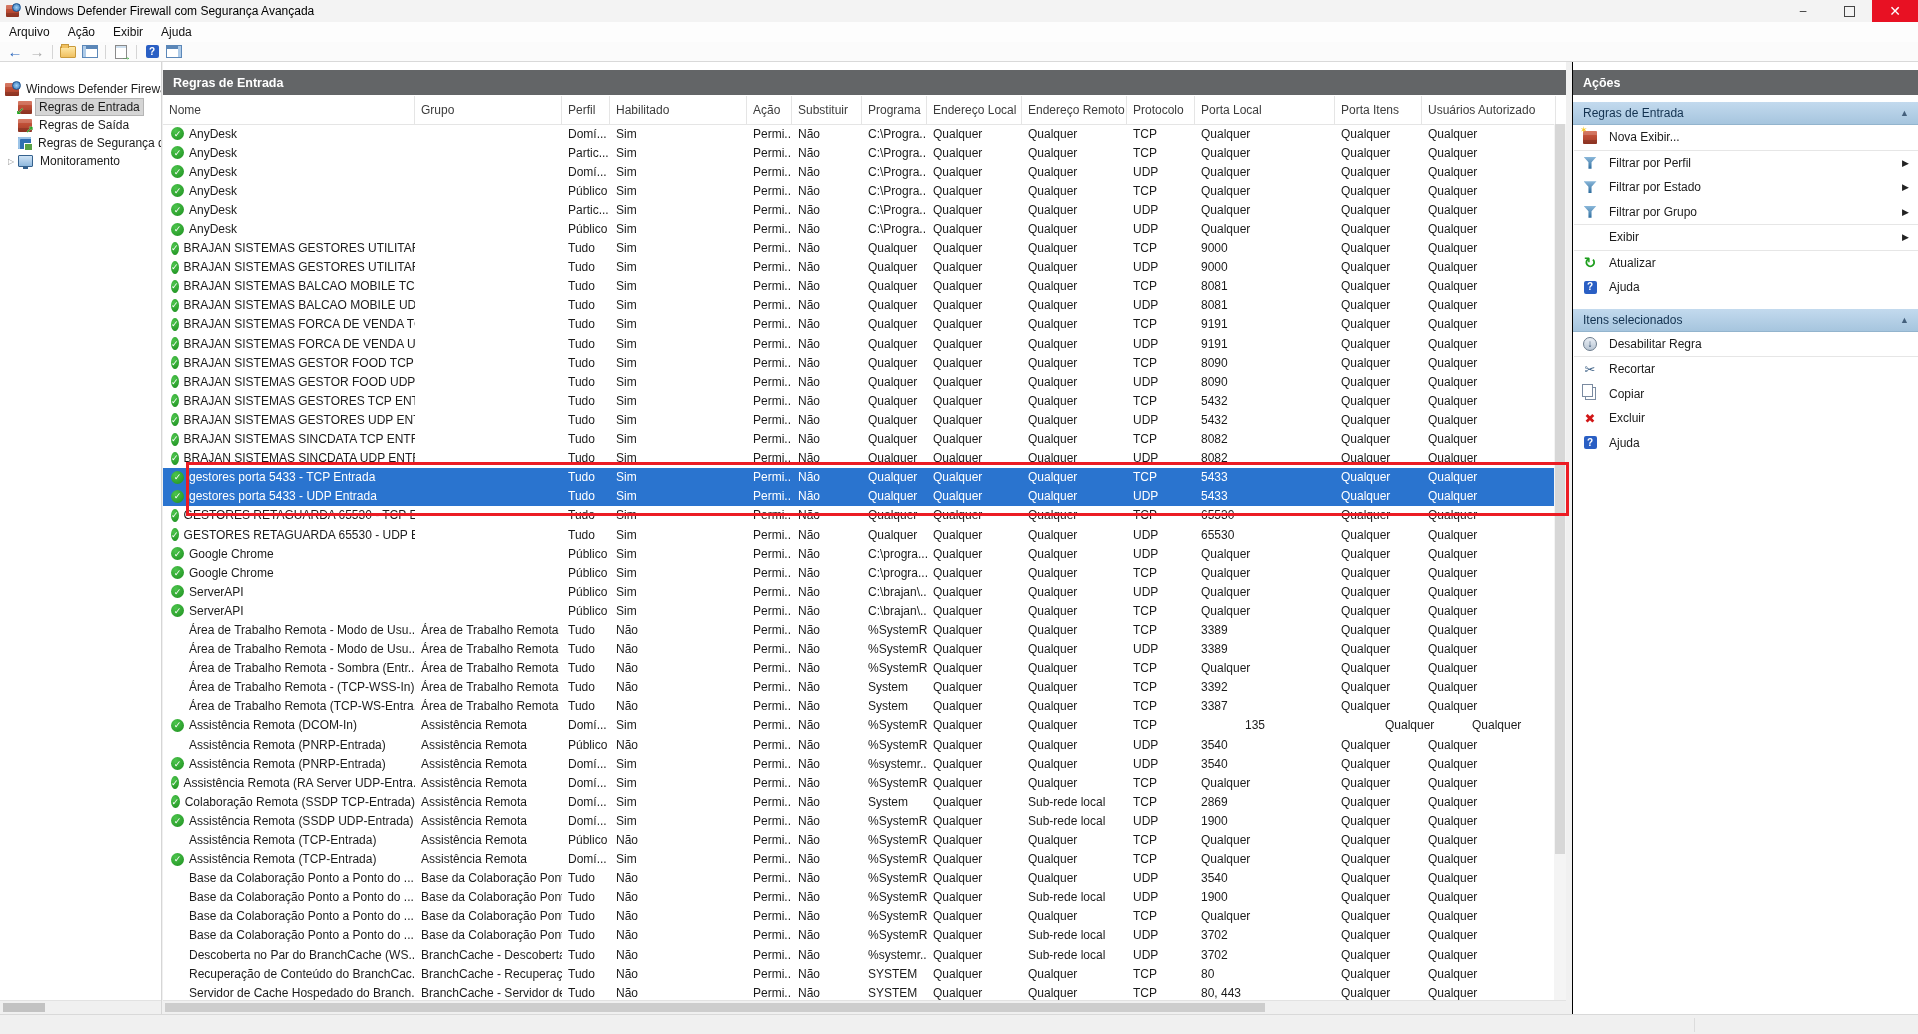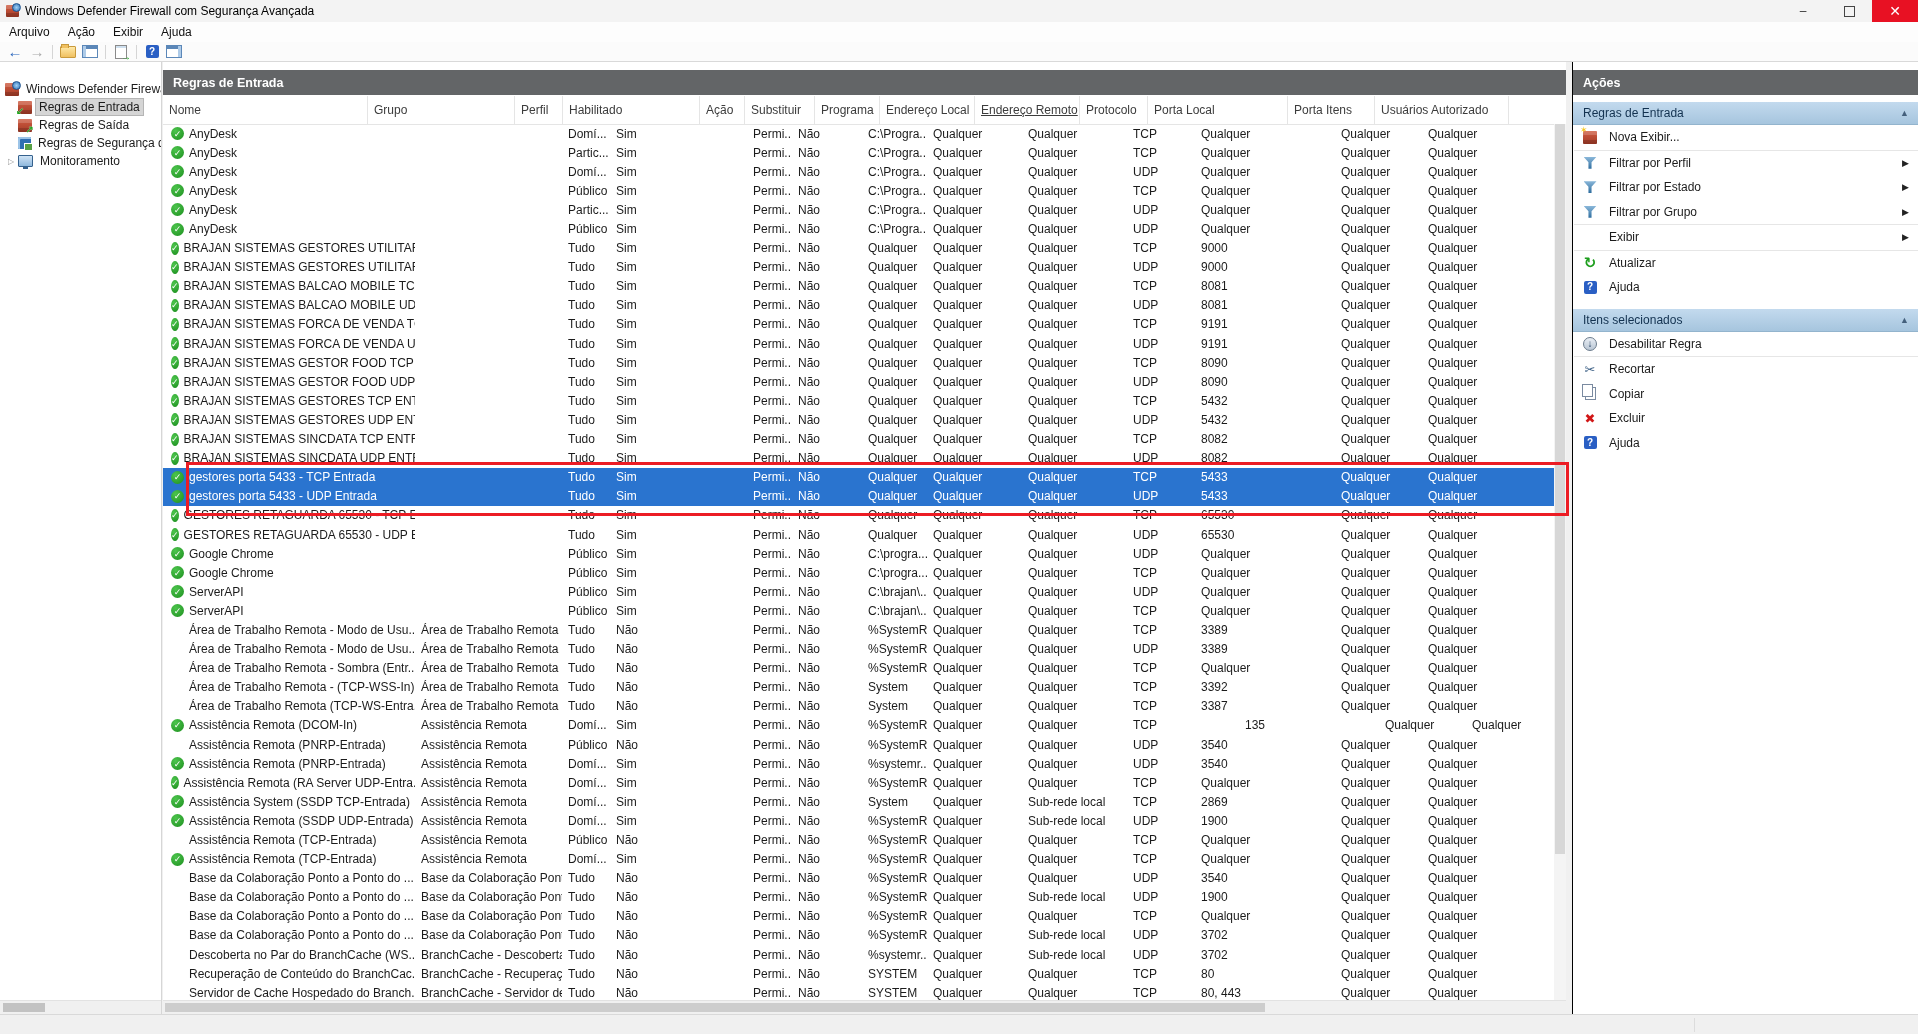--- a/index.html
+++ b/index.html
@@ -167,29 +167,29 @@
     <div class="tree-hscroll">
       <div class="tree-hthumb"></div>
     </div>
   </div>
 
   <div class="main-panel">
     <div class="panel-titlebar">
       <span>Regras de Entrada</span>
     </div>
     <div class="grid-head" id="grid-head">
-        <div class="hcell" style="width: 205px;">Nome</div>
+        <div class="hcell" style="width: 252px;">Nome</div>
         <div class="hcell" style="width: 147px;">Grupo</div>
         <div class="hcell" style="width: 48px;">Perfil</div>
         <div class="hcell" style="width: 137px;">Habilitado</div>
         <div class="hcell" style="width: 45px;">Ação</div>
         <div class="hcell" style="width: 70px;">Substituir</div>
         <div class="hcell" style="width: 65px;">Programa</div>
         <div class="hcell" style="width: 95px;">Endereço Local</div>
-        <div class="hcell" style="width: 105px; text-decoration: underline;">Endereço Remoto</div>
+        <div class="hcell" style="width: 105px;">Endereço Remoto</div>
         <div class="hcell" style="width: 68px;">Protocolo</div>
         <div class="hcell" style="width: 140px;">Porta Local</div>
         <div class="hcell" style="width: 87px;">Porta Itens</div>
         <div class="hcell" style="width: 134px;">Usuários Autorizado</div>
       </div>
     <div class="rows" id="rows">
         <div class="row">
           <div class="cell namecell" style="width: 252px;">
             <span class="ic-check">✓</span>
             <span>AnyDesk</span>
@@ -815,21 +815,21 @@
           <div class="cell" style="width: 95px;">Qualquer</div>
           <div class="cell" style="width: 105px;">Qualquer</div>
           <div class="cell" style="width: 68px;">TCP</div>
           <div class="cell" style="width: 140px;">Qualquer</div>
           <div class="cell" style="width: 87px;">Qualquer</div>
           <div class="cell" style="width: 134px;">Qualquer</div>
         </div>
         <div class="row">
           <div class="cell namecell" style="width: 252px;">
             <span class="ic-check">✓</span>
-            <span>Assistência System (SSDP TCP-Entrada)</span>
+            <span>Colaboração Remota (SSDP TCP-Entrada)</span>
           </div>
           <div class="cell" style="width: 147px;">Assistência Remota</div>
           <div class="cell" style="width: 48px;">Domí...</div>
           <div class="cell" style="width: 137px;">Sim</div>
           <div class="cell" style="width: 45px;">Permi...</div>
           <div class="cell" style="width: 70px;">Não</div>
           <div class="cell" style="width: 65px;">System</div>
           <div class="cell" style="width: 95px;">Qualquer</div>
           <div class="cell" style="width: 105px;">Sub-rede local</div>
           <div class="cell" style="width: 68px;">TCP</div>

